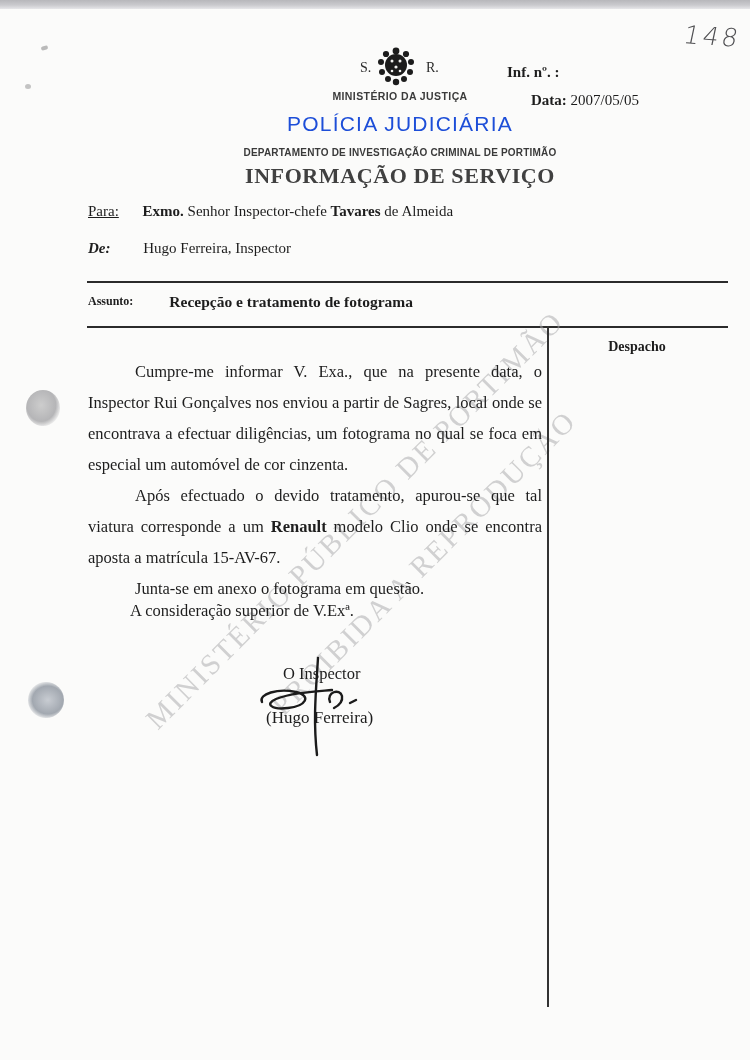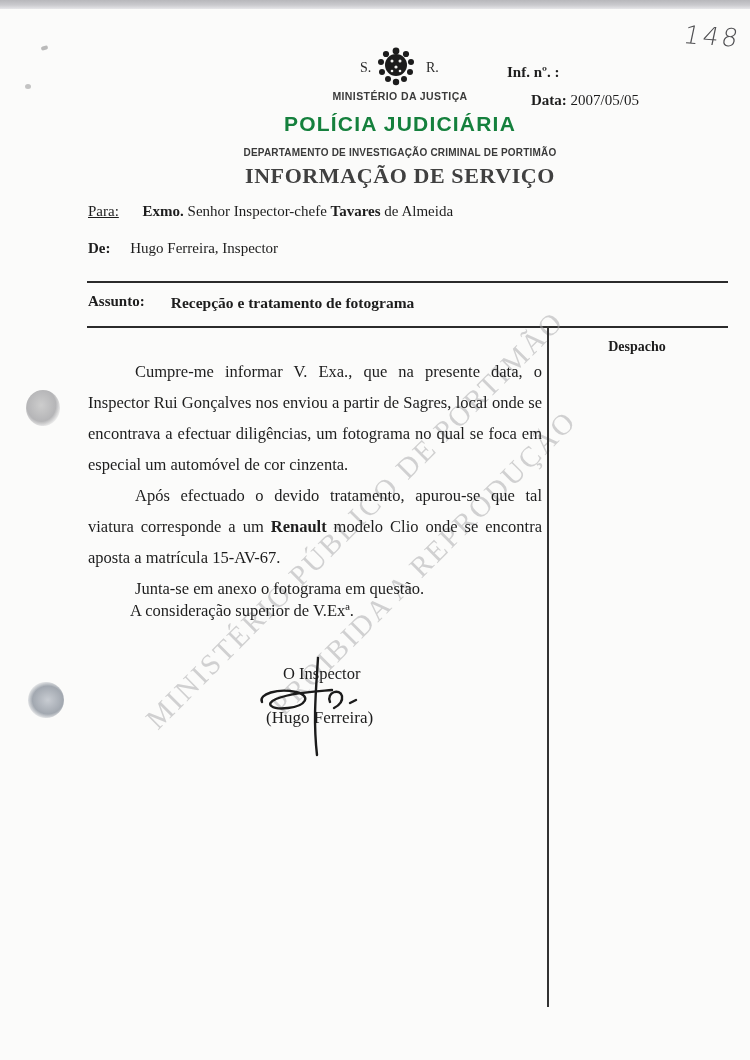--- a/index.html
+++ b/index.html
@@ -23,37 +23,37 @@
   .r-letter{left:426px;top:60px;}
   .crest{position:absolute;left:373px;top:46px;}
   .ministry{position:absolute;left:320px;top:90px;width:160px;text-align:center;
     font-family:"Liberation Sans",sans-serif;font-size:10.5px;font-weight:bold;
     letter-spacing:.4px;color:#3b3b3b;}
   .inf-block{position:absolute;left:507px;top:64px;font-size:15px;}
   .inf-line{font-weight:bold;}
   .data-line{margin-top:11px;margin-left:24px;}
   .data-line .lbl{font-weight:bold;}
   .org{position:absolute;left:215px;top:112px;width:370px;text-align:center;
-    font-family:"Liberation Sans",sans-serif;font-size:21px;font-weight:700;
-    letter-spacing:1.2px;color:#15803d;}
+    font-family:"Liberation Sans",sans-serif;font-size:21px;font-weight:400;
+    letter-spacing:1.2px;color:#1d4ed8;}
   .dept{position:absolute;left:160px;top:147px;width:480px;text-align:center;
     font-family:"Liberation Sans",sans-serif;font-size:10px;font-weight:bold;
     letter-spacing:.2px;color:#3a3a3a;}
   .doctype{position:absolute;left:175px;top:163px;width:450px;text-align:center;
     font-size:22px;font-weight:bold;letter-spacing:.6px;color:#404040;}
   
   .para-line{position:absolute;left:88px;top:203px;font-size:15px;}
   .para-line .lbl{margin-right:20px;text-decoration:underline;}
   .de-line{position:absolute;left:88px;top:240px;font-size:15px;}
-  .de-line .lbl{font-weight:bold;margin-right:16px;}
+  .de-line .lbl{font-weight:bold;margin-right:29px;font-style:italic;}
   .hr{position:absolute;left:87px;width:641px;height:2px;background:#2b2b2b;}
   .hr1{top:281px;}
   .hr2{top:326px;}
   .assunto-line{position:absolute;left:88px;top:293px;}
-  .assunto-line .lbl{font-weight:bold;font-size:15px;margin-right:22px;vertical-align:2px;}
+  .assunto-line .lbl{font-weight:bold;font-size:12px;margin-right:32px;vertical-align:2px;}
   .assunto-line .val{font-weight:bold;font-size:15.5px;}
   .vline{position:absolute;left:547px;top:326px;width:2px;height:681px;background:#333;z-index:4;}
   .despacho{position:absolute;left:549px;top:339px;width:176px;text-align:center;
     font-weight:bold;font-size:14px;z-index:5;}
   
   .watermark{position:absolute;white-space:nowrap;font-size:29px;letter-spacing:2.5px;
     color:rgba(168,168,171,.52);transform:translate(-50%,-50%) rotate(-45deg);z-index:1;}
   .wm1{left:355px;top:520px;}
   .wm2{left:424px;top:563px;}
   

